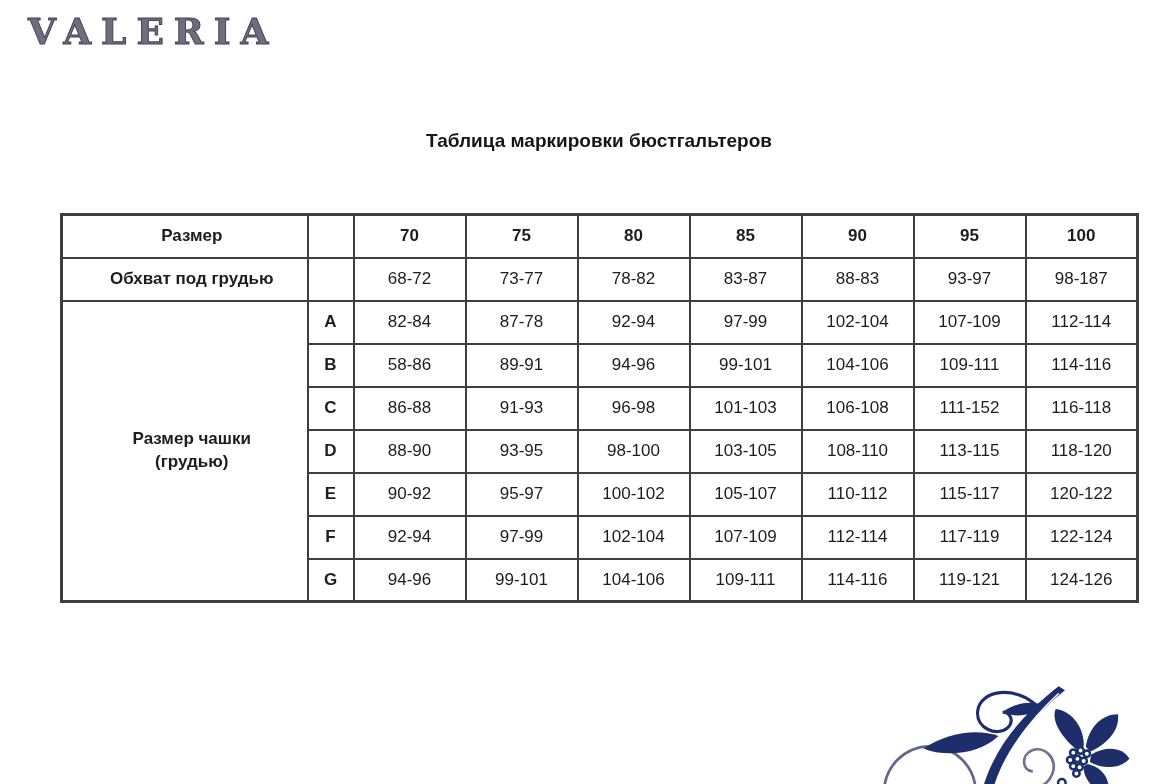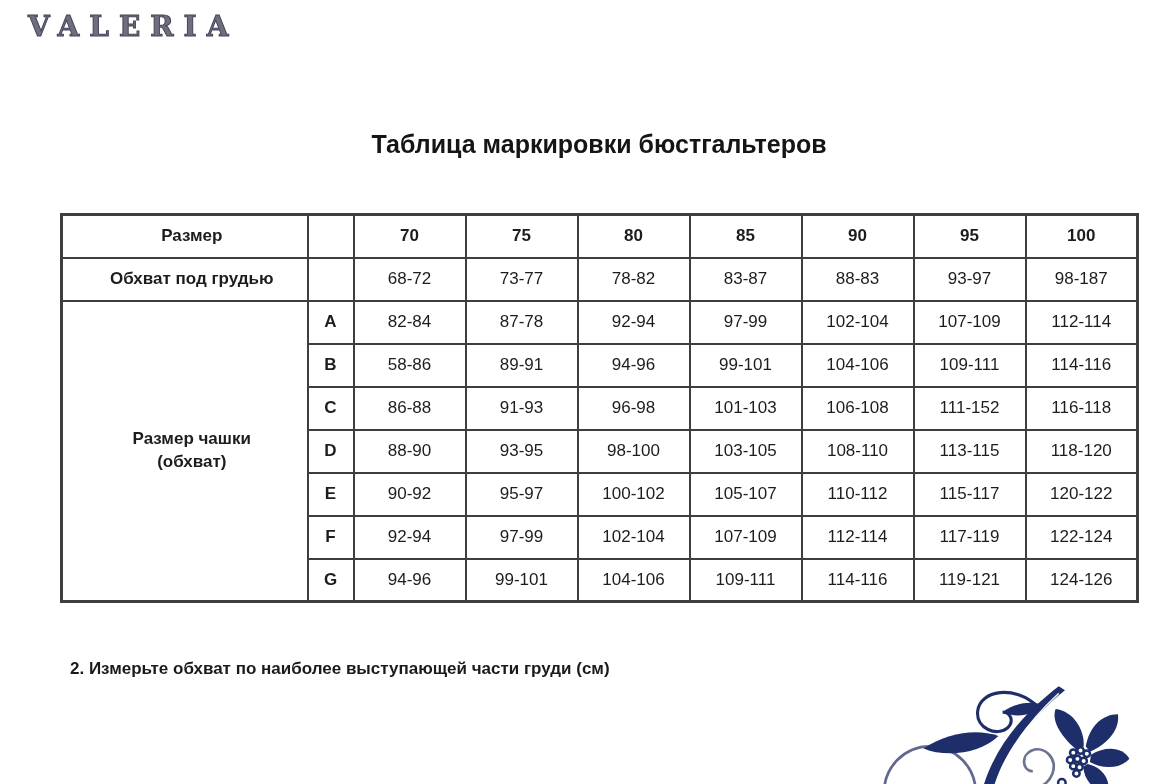--- a/index.html
+++ b/index.html
@@ -8,29 +8,29 @@
     position:relative;
     width:1173px; height:784px;
     background:#ffffff;
     overflow:hidden;
     font-family:"Liberation Sans", sans-serif;
     color:#1d1d1d;
   }
   .logo {
     position:absolute; left:28px; top:10px;
     font-family:"DejaVu Serif", serif;
-    font-size:28px; font-weight:bold;
+    font-size:36px; font-weight:bold;
     letter-spacing:10px;
     color:#6e6e7e;
     -webkit-text-stroke:1px #45455a;
   }
   .title {
     position:absolute; left:60px; top:130px; width:1078px;
     text-align:center;
-    font-size:25px; font-weight:bold; color:#151515;
+    font-size:19px; font-weight:bold; color:#151515;
   }
   table.size-table {
     position:absolute; left:60px; top:213px;
     border-collapse:collapse;
     table-layout:fixed;
     width:1078px;
     border:3px solid #3e3e3e;
   }
   table.size-table td {
     border:2px solid #3e3e3e;
@@ -100,21 +100,21 @@
     <td>73-77</td>
     <td>78-82</td>
     <td>83-87</td>
     <td>88-83</td>
     <td>93-97</td>
     <td>98-187</td>
   </tr>
   <tr>
     <td class="cup-group peach" rowspan="7">
       <span>Размер чашки</span><br>
-      <span>(обхват)</span>
+      <span>(грудью)</span>
     </td>
     <td class="lavender">A</td>
     <td>82-84</td>
     <td>87-78</td>
     <td>92-94</td>
     <td>97-99</td>
     <td>102-104</td>
     <td>107-109</td>
     <td>112-114</td>
   </tr>
@@ -175,21 +175,20 @@
     <td>104-106</td>
     <td>109-111</td>
     <td>114-116</td>
     <td>119-121</td>
     <td>124-126</td>
   </tr>
 </tbody>
   </table>
 
 <div class="notes">
-  <div class="note">2. Измерьте обхват по наиболее выступающей части груди (см)</div>
 </div>
 
 <div class="cut-fragment">&nbsp;▬▬</div>
 
 <svg class="ornament" width="265" height="130" viewBox="0 0 255 125" aria-hidden="true">
 
   <circle cx="48" cy="104" r="44" fill="none" stroke="#454d77" stroke-width="2.6" opacity="0.85"></circle>
 
   <path d="M178,6 C144,34 116,66 106,112 L95,118 C103,66 138,28 172,2 Z" fill="#1e2e6b"></path>
   <path d="M172,9 C142,37 119,67 110,108" fill="none" stroke="#ffffff" stroke-width="1.4" opacity="0.9"></path>

